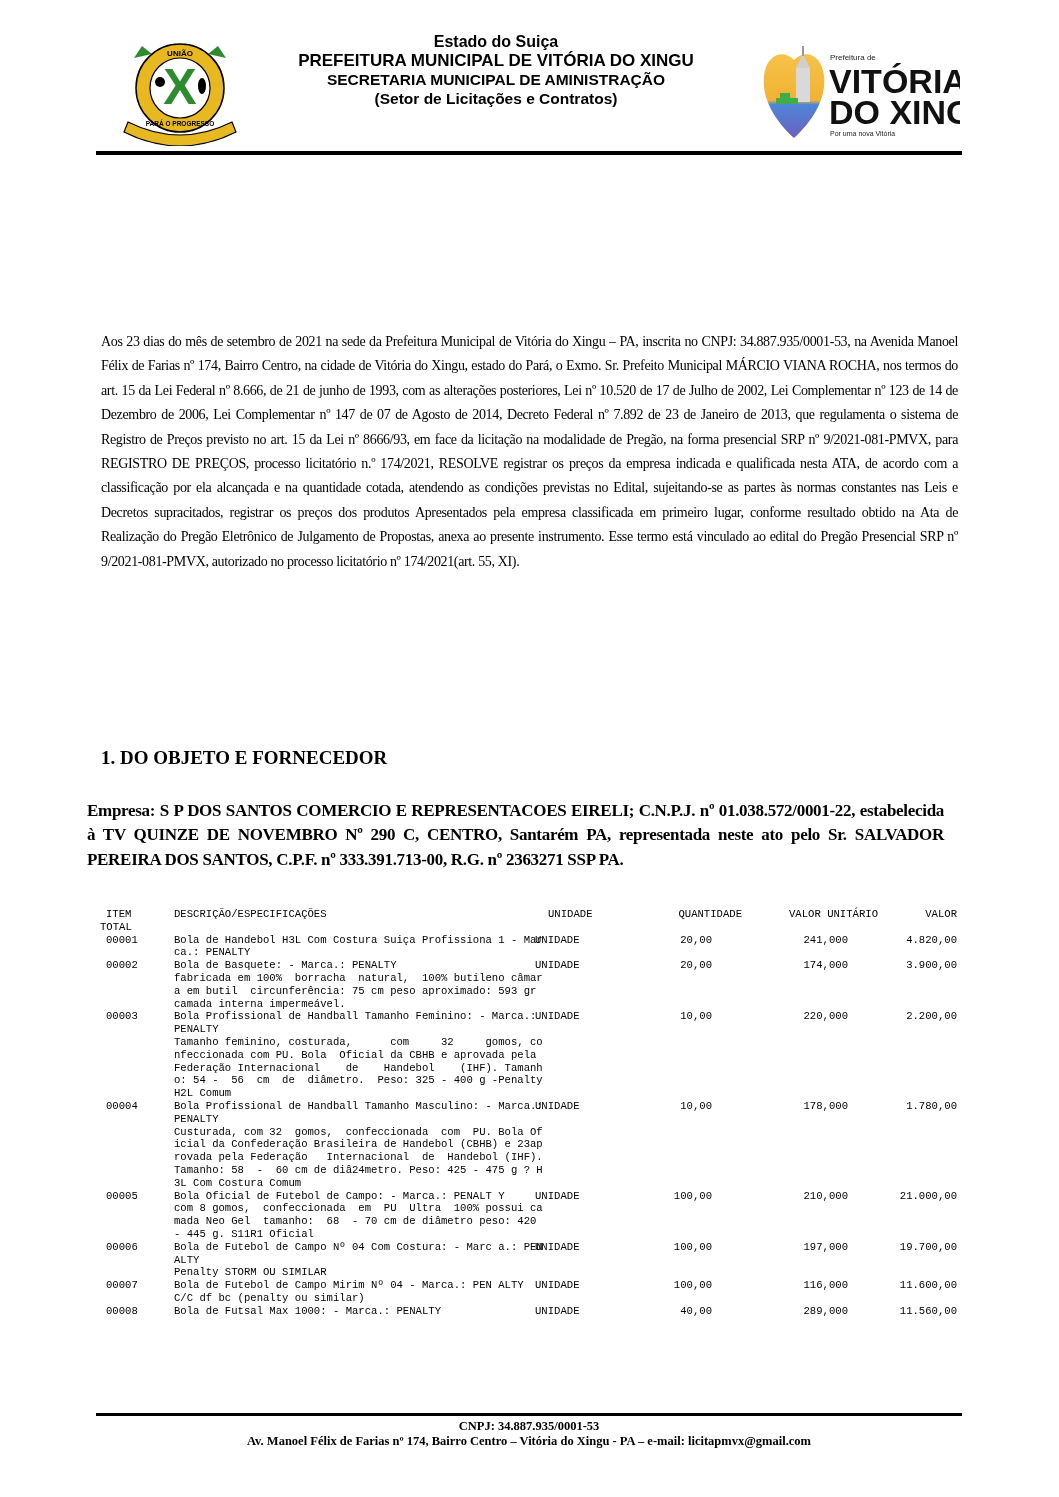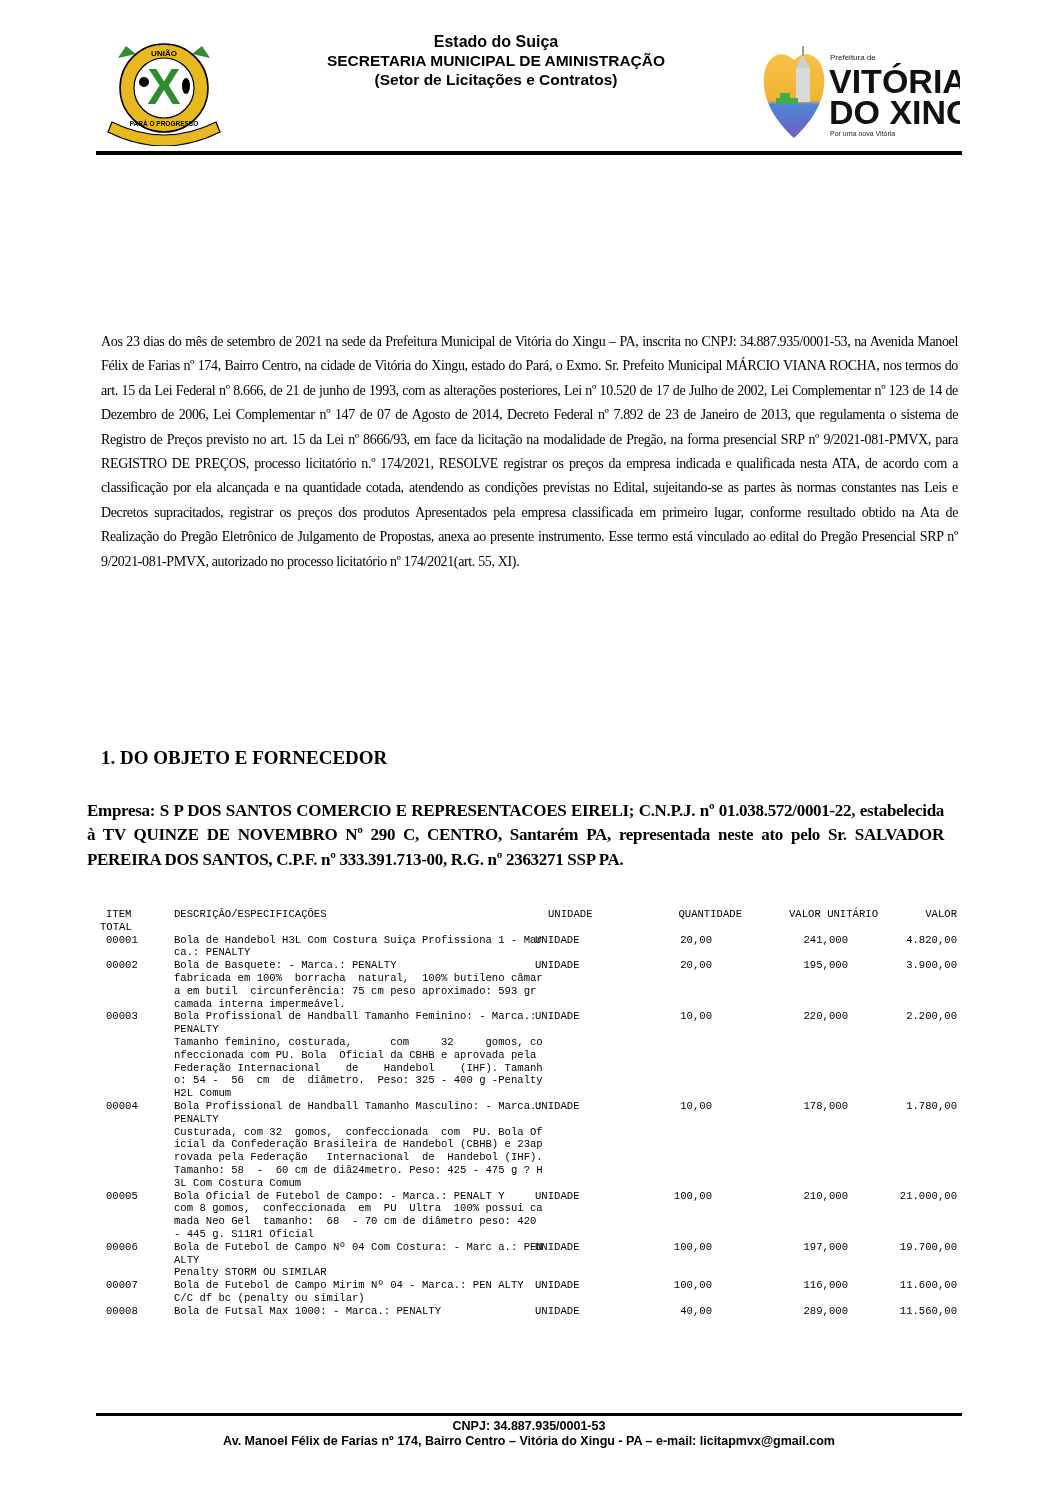--- a/index.html
+++ b/index.html
@@ -1,21 +1,21 @@
 <!DOCTYPE html>
 <html><head>
 <meta charset="utf-8">
 <style>
   html, body { margin: 0; padding: 0; background: #ffffff; }
   body { width: 1059px; height: 1497px; position: relative; overflow: hidden; color: #000; }
   .page { position: absolute; left: 0; top: 0; width: 1059px; height: 1497px; }
 
   
   .header { position: absolute; left: 96px; top: 28px; width: 866px; height: 125px; }
-  .logo-left { position: absolute; left: 8px; top: 8px; width: 120px; height: 110px; }
+  .logo-left { position: absolute; left: 24px; top: 8px; width: 120px; height: 110px; }
   .logo-right { position: absolute; left: 664px; top: 10px; width: 200px; height: 108px; }
   .header-text { position: absolute; left: 150px; top: 4px; width: 500px; text-align: center;
     font-family: "Liberation Sans", sans-serif; font-weight: bold; line-height: 19px; }
   .header-text .l1 { font-size: 16px; }
   .header-text .l2 { font-size: 17px; }
   .header-text .l3 { font-size: 15.5px; }
   .header-text .l4 { font-size: 15.5px; }
   .header-text .l5 { font-size: 15.5px; }
   .header-rule { position: absolute; left: 96px; top: 151px; width: 866px; height: 4px; background: #000; }
 
@@ -47,21 +47,21 @@
   .tbl .hdr .c-desc { height: 12.8px; }
   .tbl .hdr .c-unit { left: 448px; }
   .tbl .hdr .c-qty { left: 540px; width: 102px; }
   .tbl .hdr .c-vu { left: 640px; width: 138px; }
   .tbl .hdr .c-val { left: 790px; width: 67px; }
   .tbl .total { margin-left: 0; }
 
   
   .footer-rule { position: absolute; left: 96px; top: 1413px; width: 866px; height: 3px; background: #000; }
   .footer { position: absolute; left: 96px; top: 1419px; width: 866px; text-align: center;
-    font-family: Liberation Sans, sans-serif; font-weight: bold; font-size: 12.5px; line-height: 15px; }
+    font-family: Liberation Serif, serif; font-weight: bold; font-size: 12.5px; line-height: 15px; }
 </style>
 </head>
 <body>
 
 <div class="page">
 
   <div class="header">
     <div class="logo-left">
       <svg width="120" height="110" viewBox="0 0 120 110">
         <polygon points="22,10 32,18 14,22" fill="#2e8b2e"></polygon>
@@ -72,20 +72,21 @@
         <text x="60" y="20" text-anchor="middle" font-family="Liberation Sans, sans-serif" font-weight="bold" font-size="8" fill="#000">UNIÃO</text>
         <text x="60" y="90" text-anchor="middle" font-family="Liberation Sans, sans-serif" font-weight="bold" font-size="6.5" fill="#000">PARÁ O PROGRESSO</text>
         <text x="60" y="68" text-anchor="middle" font-family="Liberation Sans, sans-serif" font-weight="bold" font-size="50" fill="#2e8b2e">X</text>
         <circle cx="40" cy="46" r="5" fill="#000"></circle>
         <ellipse cx="82" cy="50" rx="4" ry="8" fill="#000"></ellipse>
       </svg>
     </div>
 
     <div class="header-text">
       <div class="l1">Estado do Suiça</div>
+      <div class="l2">PREFEITURA MUNICIPAL DE VITÓRIA DO XINGU</div>
       <div class="l3">SECRETARIA MUNICIPAL DE AMINISTRAÇÃO</div>
       <div class="l5">(Setor de Licitações e Contratos)</div>
     </div>
 
     <div class="logo-right">
       <svg width="200" height="108" viewBox="0 0 200 108">
         <defs>
           <linearGradient id="hg" x1="0" y1="0" x2="0" y2="1">
             <stop offset="0" stop-color="#f6c24a"></stop>
             <stop offset="0.55" stop-color="#f2b233"></stop>
@@ -132,21 +133,21 @@
           <span class="c-qty">20,00</span>
           <span class="c-vu">241,000</span>
           <span class="c-val">4.820,00</span>
         </div>
         <div class="row">
           <span class="c-item">00002</span>
           <div class="c-desc">Bola de Basquete: - Marca.: PENALTY
 fabricada em 100%  borracha  natural,  100% butileno câmara em butil  circunferência: 75 cm peso aproximado: 593 gr camada interna impermeável.</div>
           <span class="c-unit">UNIDADE</span>
           <span class="c-qty">20,00</span>
-          <span class="c-vu">195,000</span>
+          <span class="c-vu">174,000</span>
           <span class="c-val">3.900,00</span>
         </div>
         <div class="row">
           <span class="c-item">00003</span>
           <div class="c-desc">Bola Profissional de Handball Tamanho Feminino: - Marca.: PENALTY
 Tamanho feminino, costurada,      com     32     gomos, confeccionada com PU. Bola  Oficial da CBHB e aprovada pela Federação Internacional    de    Handebol    (IHF). Tamanho: 54 -  56  cm  de  diâmetro.  Peso: 325 - 400 g -Penalty H2L Comum</div>
           <span class="c-unit">UNIDADE</span>
           <span class="c-qty">10,00</span>
           <span class="c-vu">220,000</span>
           <span class="c-val">2.200,00</span>

